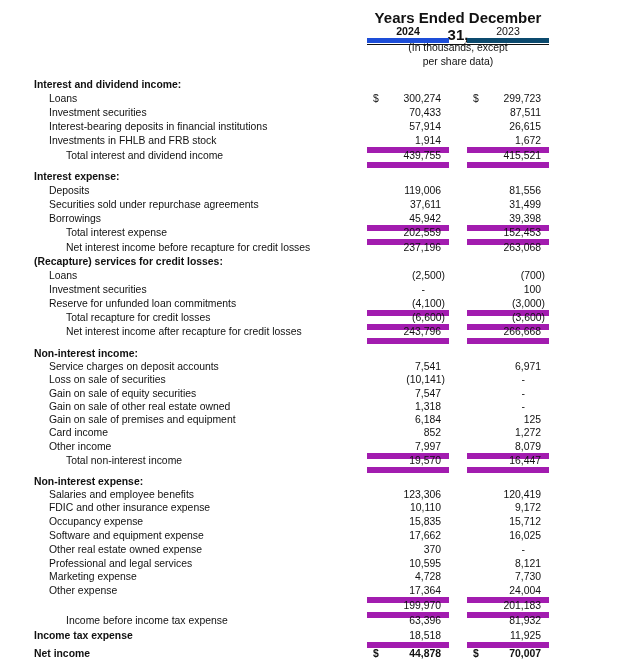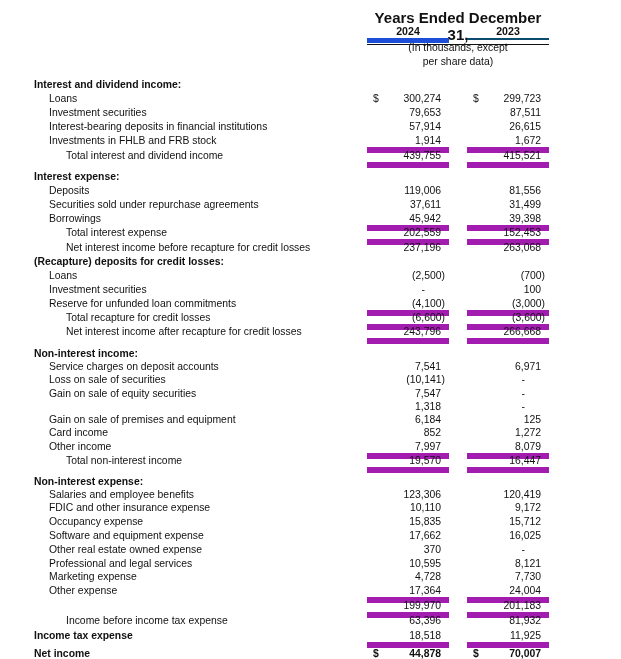--- a/index.html
+++ b/index.html
@@ -1,21 +1,21 @@
 <!DOCTYPE html>
 <html><head>
   <meta charset="utf-8">
   <style>
     html, body { margin: 0; padding: 0; background: #ffffff; }
     body { width: 621px; height: 659px; position: relative; overflow: hidden;
            font-family: "Liberation Sans", sans-serif; font-size: 10.4px; color: #111; }
     .hdr { position: absolute; text-align: center; }
     .hdr-title { left: 367px; width: 182px; top: 9px; font-weight: bold; border-bottom: 1px solid #111; padding-bottom: 1px; font-size: 15px;}
     .hdr-y1 { left: 367px; width: 82px; top: 25px; font-weight: bold; border-bottom: 5px solid #1d4ed8; padding-bottom: 1px; font-size: 10.6px;}
-    .hdr-y2 { left: 467px; width: 82px; top: 25px; font-weight: bold; border-bottom: 2px solid #0c4a6e; padding-bottom: 1px; font-size: 10.6px;}
+    .hdr-y2 { left: 467px; width: 82px; top: 25px; font-weight: normal; border-bottom: 5px solid #0c4a6e; padding-bottom: 1px; font-size: 10.6px;}
     .hdr-note { left: 367px; width: 182px; top: 41px; line-height: 14px; }
     .row { position: absolute; left: 0; width: 556px; height: 14px; line-height: 14px; }
     .lbl { position: absolute; left: 34px; white-space: nowrap; }
     .lbl.i1 { left: 49px; }
     .lbl.i2 { left: 66px; }
     .lbl.b { font-weight: bold; }
     .cell { position: absolute; width: 82px; height: 13px; }
     .c1 { left: 367px; }
     .c2 { left: 467px; }
     .cur { position: absolute; left: 6px; top: 0; }
@@ -50,21 +50,21 @@
         <span class="val">300,274</span>
       </div>
       <div class="cell c2">
         <span class="cur">$</span>
         <span class="val">299,723</span>
       </div>
     </div>
     <div class="row" style="top: 106px;">
       <span class="lbl i1">Investment securities</span>
       <div class="cell c1">
-        <span class="val">79,653</span>
+        <span class="val">70,433</span>
       </div>
       <div class="cell c2">
         <span class="val">87,511</span>
       </div>
     </div>
     <div class="row" style="top: 120px;">
       <span class="lbl i1">Interest-bearing deposits in financial institutions</span>
       <div class="cell c1">
         <span class="val">57,914</span>
       </div>
@@ -132,21 +132,21 @@
     <div class="row" style="top: 241px;">
       <span class="lbl i2">Net interest income before recapture for credit losses</span>
       <div class="cell c1">
         <span class="val">237,196</span>
       </div>
       <div class="cell c2">
         <span class="val">263,068</span>
       </div>
     </div>
     <div class="row" style="top: 255px;">
-      <span class="lbl b">(Recapture) deposits for credit losses:</span>
+      <span class="lbl b">(Recapture) services for credit losses:</span>
     </div>
     <div class="row" style="top: 269px;">
       <span class="lbl i1">Loans</span>
       <div class="cell c1">
         <span class="val paren">(2,500)</span>
       </div>
       <div class="cell c2">
         <span class="val paren">(700)</span>
       </div>
     </div>
@@ -210,20 +210,21 @@
     <div class="row" style="top: 387px;">
       <span class="lbl i1">Gain on sale of equity securities</span>
       <div class="cell c1">
         <span class="val">7,547</span>
       </div>
       <div class="cell c2">
         <span class="val dash">-</span>
       </div>
     </div>
     <div class="row" style="top: 400px;">
+      <span class="lbl i1">Gain on sale of other real estate owned</span>
       <div class="cell c1">
         <span class="val">1,318</span>
       </div>
       <div class="cell c2">
         <span class="val dash">-</span>
       </div>
     </div>
     <div class="row" style="top: 413px;">
       <span class="lbl i1">Gain on sale of premises and equipment</span>
       <div class="cell c1">

